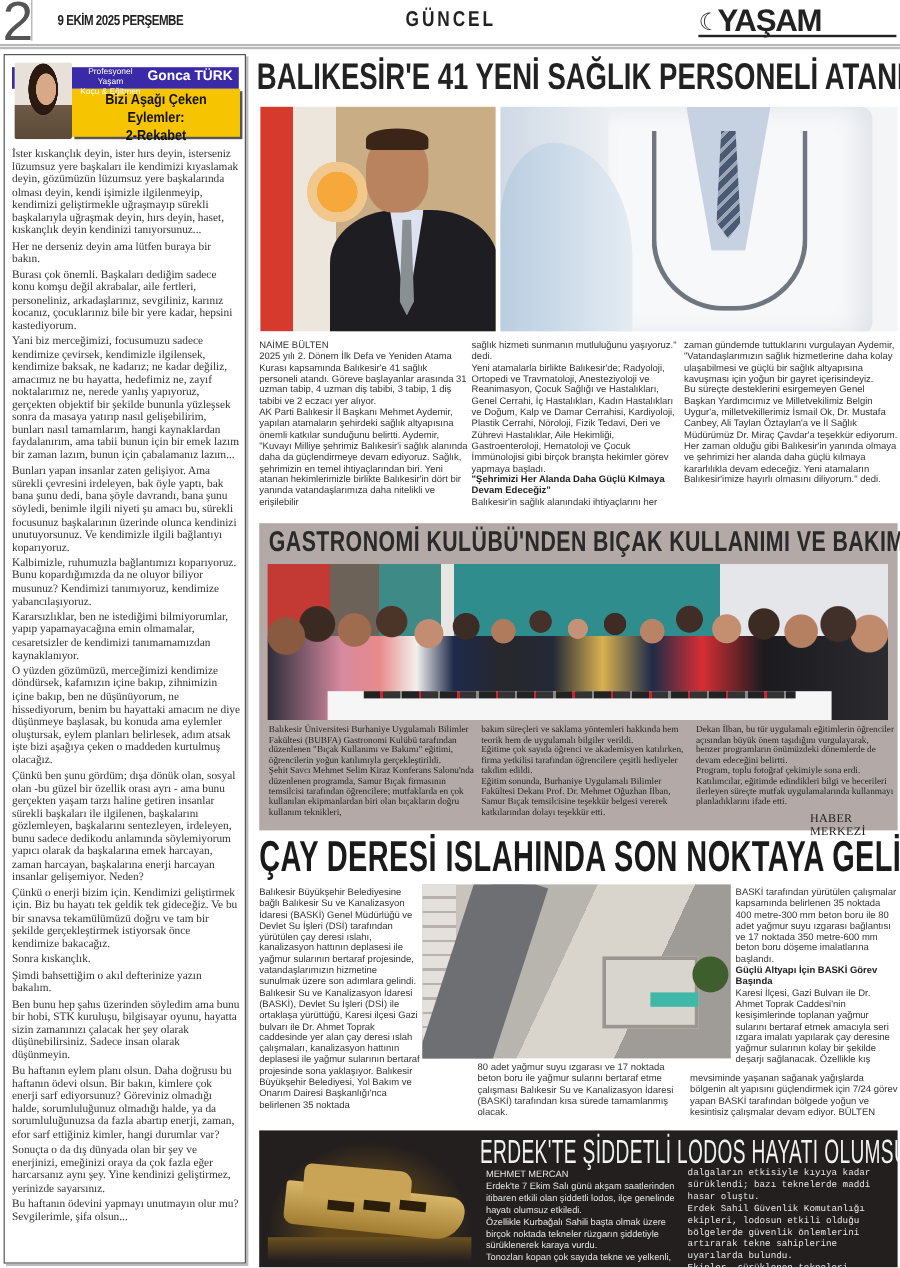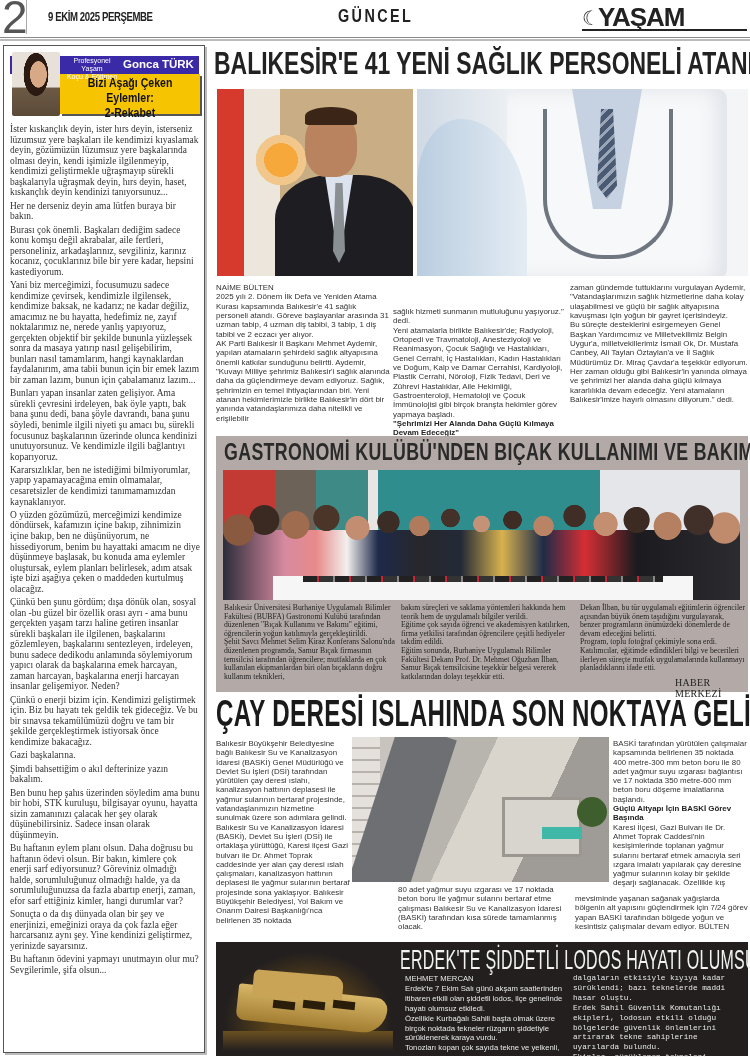--- a/index.html
+++ b/index.html
@@ -46,21 +46,21 @@
   .a1-photo1 .tie { position: absolute; left: 116px; top: 94px; width: 12px; height: 80px; background: #8a8f94; clip-path: polygon(20% 0,80% 0,100% 85%,50% 100%,0 85%); }
   .a1-photo2 { position: absolute; left: 417px; top: 89px; width: 331px; height: 187px; overflow: hidden;
     background: linear-gradient(90deg, #cfd9e4 0%, #eef1f4 30%, #f4f5f7 100%); }
   .a1-photo2 .coat { position: absolute; left: 90px; top: 0; width: 220px; height: 190px; background: #f7f8fa; border-radius: 10px; box-shadow: inset -10px 0 20px #dfe3e8; }
   .a1-photo2 .shirt2 { position: absolute; left: 155px; top: 0; width: 70px; height: 120px; background: #c6d2e2; clip-path: polygon(0 0,100% 0,70% 100%,30% 100%); }
   .a1-photo2 .tie2 { position: absolute; left: 180px; top: 20px; width: 20px; height: 90px; background: repeating-linear-gradient(135deg,#4a5a72 0 5px,#9aa6b8 5px 8px); clip-path: polygon(20% 0,80% 0,100% 85%,50% 100%,0 85%); }
   .a1-photo2 .steth { position: absolute; left: 126px; top: 20px; width: 130px; height: 150px; border: 4px solid #6f7680; border-top: none; border-radius: 0 0 60px 60px; }
   .a1-photo2 .hand { position: absolute; left: 0; top: 30px; width: 110px; height: 160px; background: linear-gradient(90deg,#b9cde0,#e4ecf3); border-radius: 40% 60% 0 0; }
   .a1-text { position: absolute; top: 283px; font-size: 7.9px; line-height: 9.35px; color: #333; }
   .a1-c1 { left: 216px; width: 174px; }
-  .a1-c2 { left: 393px; width: 178px; margin-top: 24px; }
+  .a1-c2 { left: 393px; width: 178px; }
   .a1-c3 { left: 570px; width: 178px; }
   .a1-text p { margin: 0; }
   .bold-sub { font-weight: 700; color: #222; }
 
   
   .a2-box { position: absolute; left: 216px; top: 436px; width: 532px; height: 256px; background: #b3aaa7; }
   .a2-headline { position: absolute; left: 224px; top: 438px; font-weight: 700; font-size: 24px; color: #2a2a2a; white-space: nowrap; transform: scaleX(0.74); transform-origin: left top; letter-spacing: 0.5px; }
   .a2-photo { position: absolute; left: 223px; top: 470px; width: 517px; height: 130px; overflow: hidden;
     background: linear-gradient(90deg, #c23a33 0 10%, #6d6257 10% 18%, #3d8a86 18% 28%, #e8e6e2 28% 30%, #2f8d8d 30% 73%, #e4e6ea 73% 100%); }
   .a2-photo .crowd { position: absolute; left: 0; bottom: 0; width: 517px; height: 100px;
@@ -154,25 +154,26 @@
       <div>Bizi Aşağı Çeken Eylemler:</div>
       <div>2-Rekabet</div>
     </div>
   </div>
   <div class="col-body" id="col-body">
       <p>İster kıskançlık deyin, ister hırs deyin, isterseniz lüzumsuz yere başkaları ile kendimizi kıyaslamak deyin, gözümüzün lüzumsuz yere başkalarında olması deyin, kendi işimizle ilgilenmeyip, kendimizi geliştirmekle uğraşmayıp sürekli başkalarıyla uğraşmak deyin, hırs deyin, haset, kıskançlık deyin kendinizi tanıyorsunuz...</p>
       <p>Her ne derseniz deyin ama lütfen buraya bir bakın.</p>
       <p>Burası çok önemli. Başkaları dediğim sadece konu komşu değil akrabalar, aile fertleri, personeliniz, arkadaşlarınız, sevgiliniz, karınız kocanız, çocuklarınız bile bir yere kadar, hepsini kastediyorum.</p>
       <p>Yani biz merceğimizi, focusumuzu sadece kendimize çevirsek, kendimizle ilgilensek, kendimize baksak, ne kadarız; ne kadar değiliz, amacımız ne bu hayatta, hedefimiz ne, zayıf noktalarımız ne, nerede yanlış yapıyoruz, gerçekten objektif bir şekilde bununla yüzleşsek sonra da masaya yatırıp nasıl gelişebilirim, bunları nasıl tamamlarım, hangi kaynaklardan faydalanırım, ama tabii bunun için bir emek lazım bir zaman lazım, bunun için çabalamanız lazım...</p>
       <p>Bunları yapan insanlar zaten gelişiyor. Ama sürekli çevresini irdeleyen, bak öyle yaptı, bak bana şunu dedi, bana şöyle davrandı, bana şunu söyledi, benimle ilgili niyeti şu amacı bu, sürekli focusunuz başkalarının üzerinde olunca kendinizi unutuyorsunuz. Ve kendimizle ilgili bağlantıyı koparıyoruz.</p>
+      <p>Kalbimizle, ruhumuzla bağlantımızı koparıyoruz. Bunu kopardığımızda da ne oluyor biliyor musunuz? Kendimizi tanımıyoruz, kendimize yabancılaşıyoruz.</p>
       <p>Kararsızlıklar, ben ne istediğimi bilmiyorumlar, yapıp yapamayacağına emin olmamalar, cesaretsizler de kendimizi tanımamamızdan kaynaklanıyor.</p>
       <p>O yüzden gözümüzü, merceğimizi kendimize döndürsek, kafamızın içine bakıp, zihnimizin içine bakıp, ben ne düşünüyorum, ne hissediyorum, benim bu hayattaki amacım ne diye düşünmeye başlasak, bu konuda ama eylemler oluştursak, eylem planları belirlesek, adım atsak işte bizi aşağıya çeken o maddeden kurtulmuş olacağız.</p>
       <p>Çünkü ben şunu gördüm; dışa dönük olan, sosyal olan -bu güzel bir özellik orası ayrı - ama bunu gerçekten yaşam tarzı haline getiren insanlar sürekli başkaları ile ilgilenen, başkalarını gözlemleyen, başkalarını sentezleyen, irdeleyen, bunu sadece dedikodu anlamında söylemiyorum yapıcı olarak da başkalarına emek harcayan, zaman harcayan, başkalarına enerji harcayan insanlar gelişemiyor. Neden?</p>
       <p>Çünkü o enerji bizim için. Kendimizi geliştirmek için. Biz bu hayatı tek geldik tek gideceğiz. Ve bu bir sınavsa tekamülümüzü doğru ve tam bir şekilde gerçekleştirmek istiyorsak önce kendimize bakacağız.</p>
-      <p>Gazi başkalarına.</p>
+      <p>Sonra kıskançlık.</p>
       <p>Şimdi bahsettiğim o akıl defterinize yazın bakalım.</p>
       <p>Ben bunu hep şahıs üzerinden söyledim ama bunu bir hobi, STK kuruluşu, bilgisayar oyunu, hayatta sizin zamanınızı çalacak her şey olarak düşünebilirsiniz. Sadece insan olarak düşünmeyin.</p>
       <p>Bu haftanın eylem planı olsun. Daha doğrusu bu haftanın ödevi olsun. Bir bakın, kimlere çok enerji sarf ediyorsunuz? Göreviniz olmadığı halde, sorumluluğunuz olmadığı halde, ya da sorumluluğunuzsa da fazla abartıp enerji, zaman, efor sarf ettiğiniz kimler, hangi durumlar var?</p>
       <p>Sonuçta o da dış dünyada olan bir şey ve enerjinizi, emeğinizi oraya da çok fazla eğer harcarsanız aynı şey. Yine kendinizi geliştirmez, yerinizde sayarsınız.</p>
       <p>Bu haftanın ödevini yapmayı unutmayın olur mu? Sevgilerimle, şifa olsun...</p>
     </div>
 </div>
 
 <div class="a1-headline">BALIKESİR'E 41 YENİ SAĞLIK PERSONELİ ATANDI</div>
 <div class="a1-photo1">

